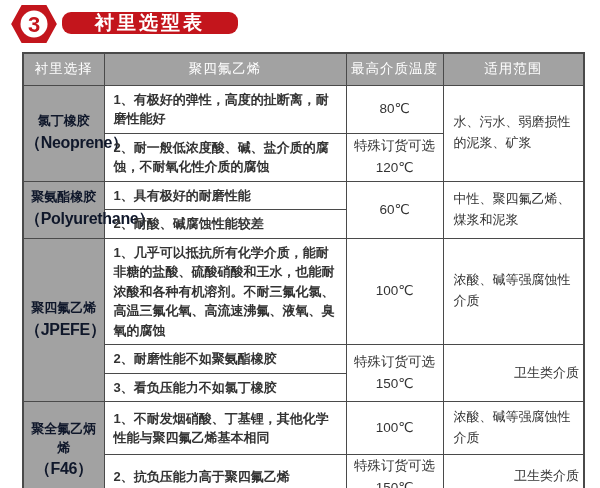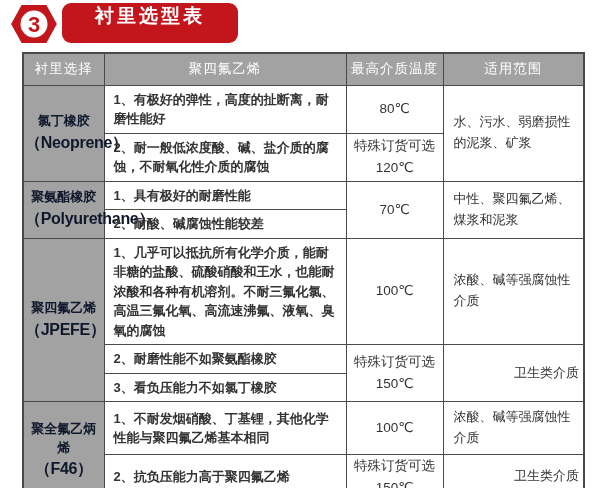--- a/index.html
+++ b/index.html
@@ -30,22 +30,22 @@
   .hex-num{
     fill:var(--accent-red);
     font-family:"Liberation Sans","DejaVu Sans",sans-serif;
     font-weight:bold;font-size:22px;
   }
   .title-banner{
     position:relative;z-index:1;
     margin-left:2px;margin-top:-2px;
     background:var(--accent-red);
     border-radius:9px;
-    min-width:176px;height:40px;
-    display:flex;align-items:flex-start;justify-content:center;
+    min-width:176px;height:22px;
+    display:flex;align-items:center;justify-content:center;
     padding:0 18px;
   }
   .title-banner span{
     color:#ffffff;font-size:19px;font-weight:bold;letter-spacing:3px;
     white-space:nowrap;
   }
 
   
   table.spec{
     position:absolute;top:52px;left:22px;
@@ -134,21 +134,21 @@
         <td class="temp">特殊订货可选
 120℃</td>
       </tr>
 
       <tr style="height:24px">
         <td class="lining" rowspan="2">
           <div>聚氨酯橡胶</div>
           <div class="en">（Polyurethane）</div>
         </td>
         <td class="perf">1、具有极好的耐磨性能</td>
-        <td class="temp" rowspan="2">70℃</td>
+        <td class="temp" rowspan="2">60℃</td>
         <td class="range" rowspan="2">中性、聚四氟乙烯、煤浆和泥浆</td>
       </tr>
       <tr style="height:25px">
         <td class="perf">2、耐酸、碱腐蚀性能较差</td>
       </tr>
 
       <tr style="height:84px">
         <td class="lining" rowspan="3">
           <div>聚四氟乙烯</div>
           <div class="en">（JPEFE）</div>

